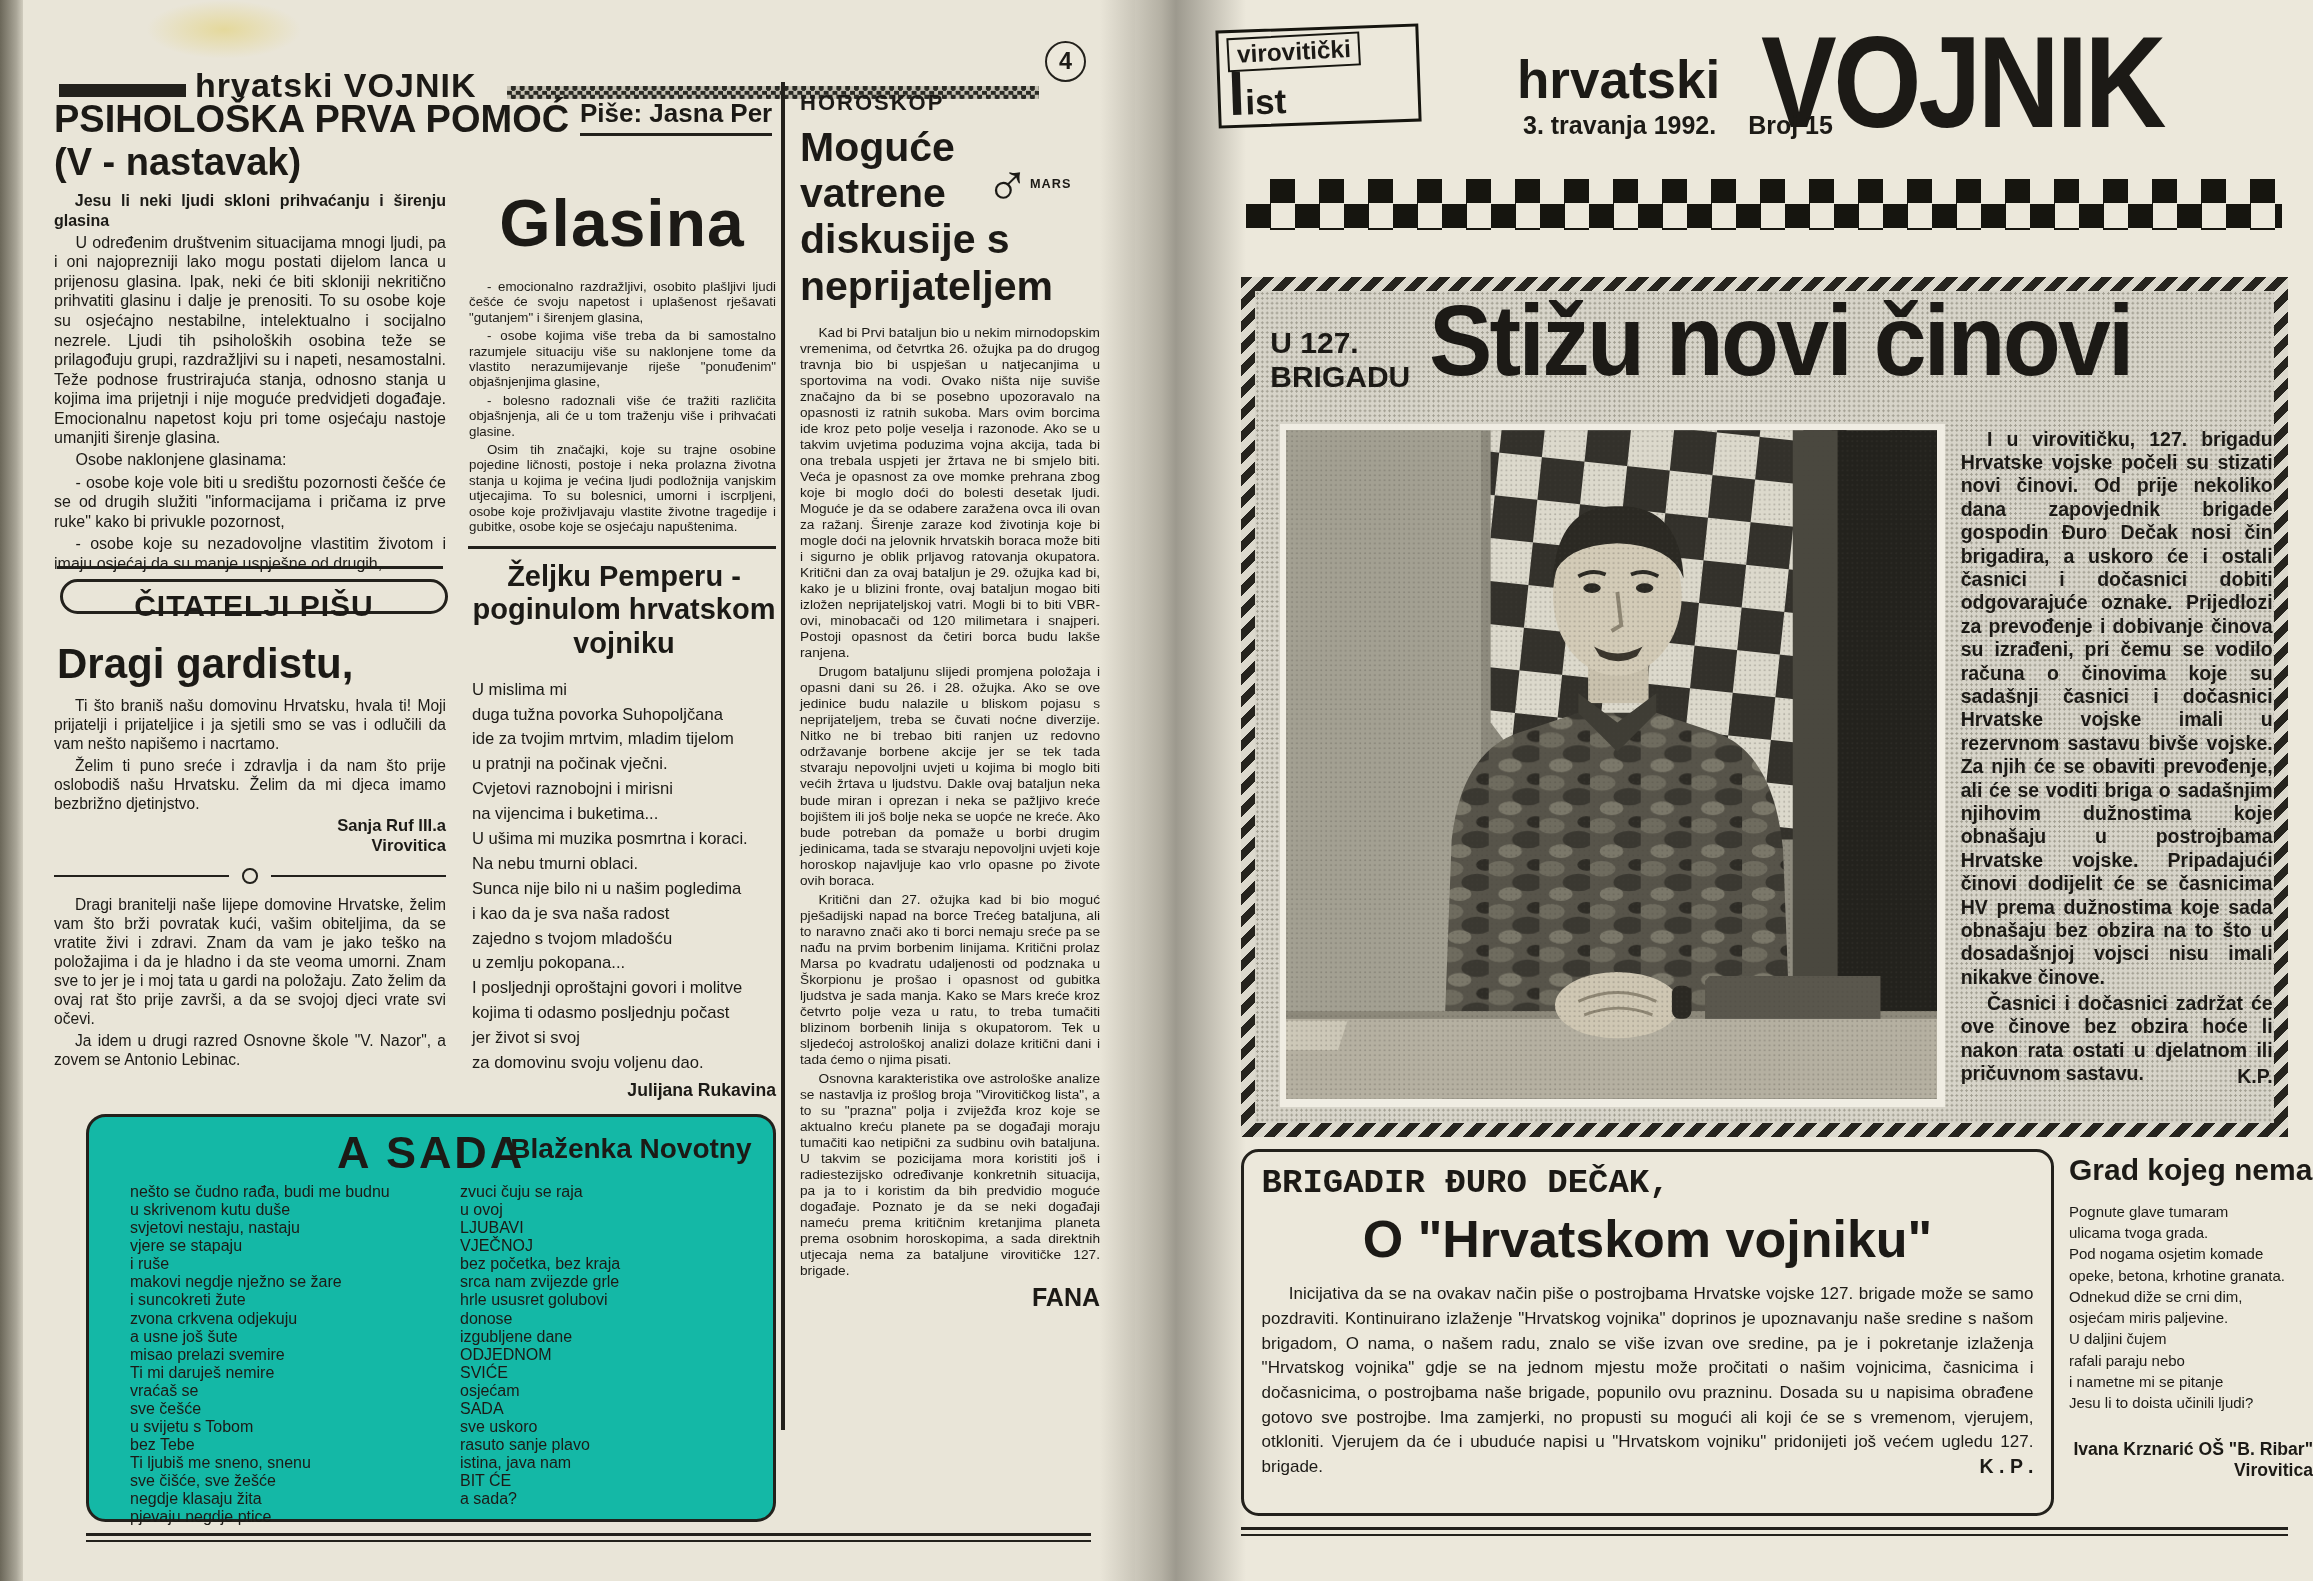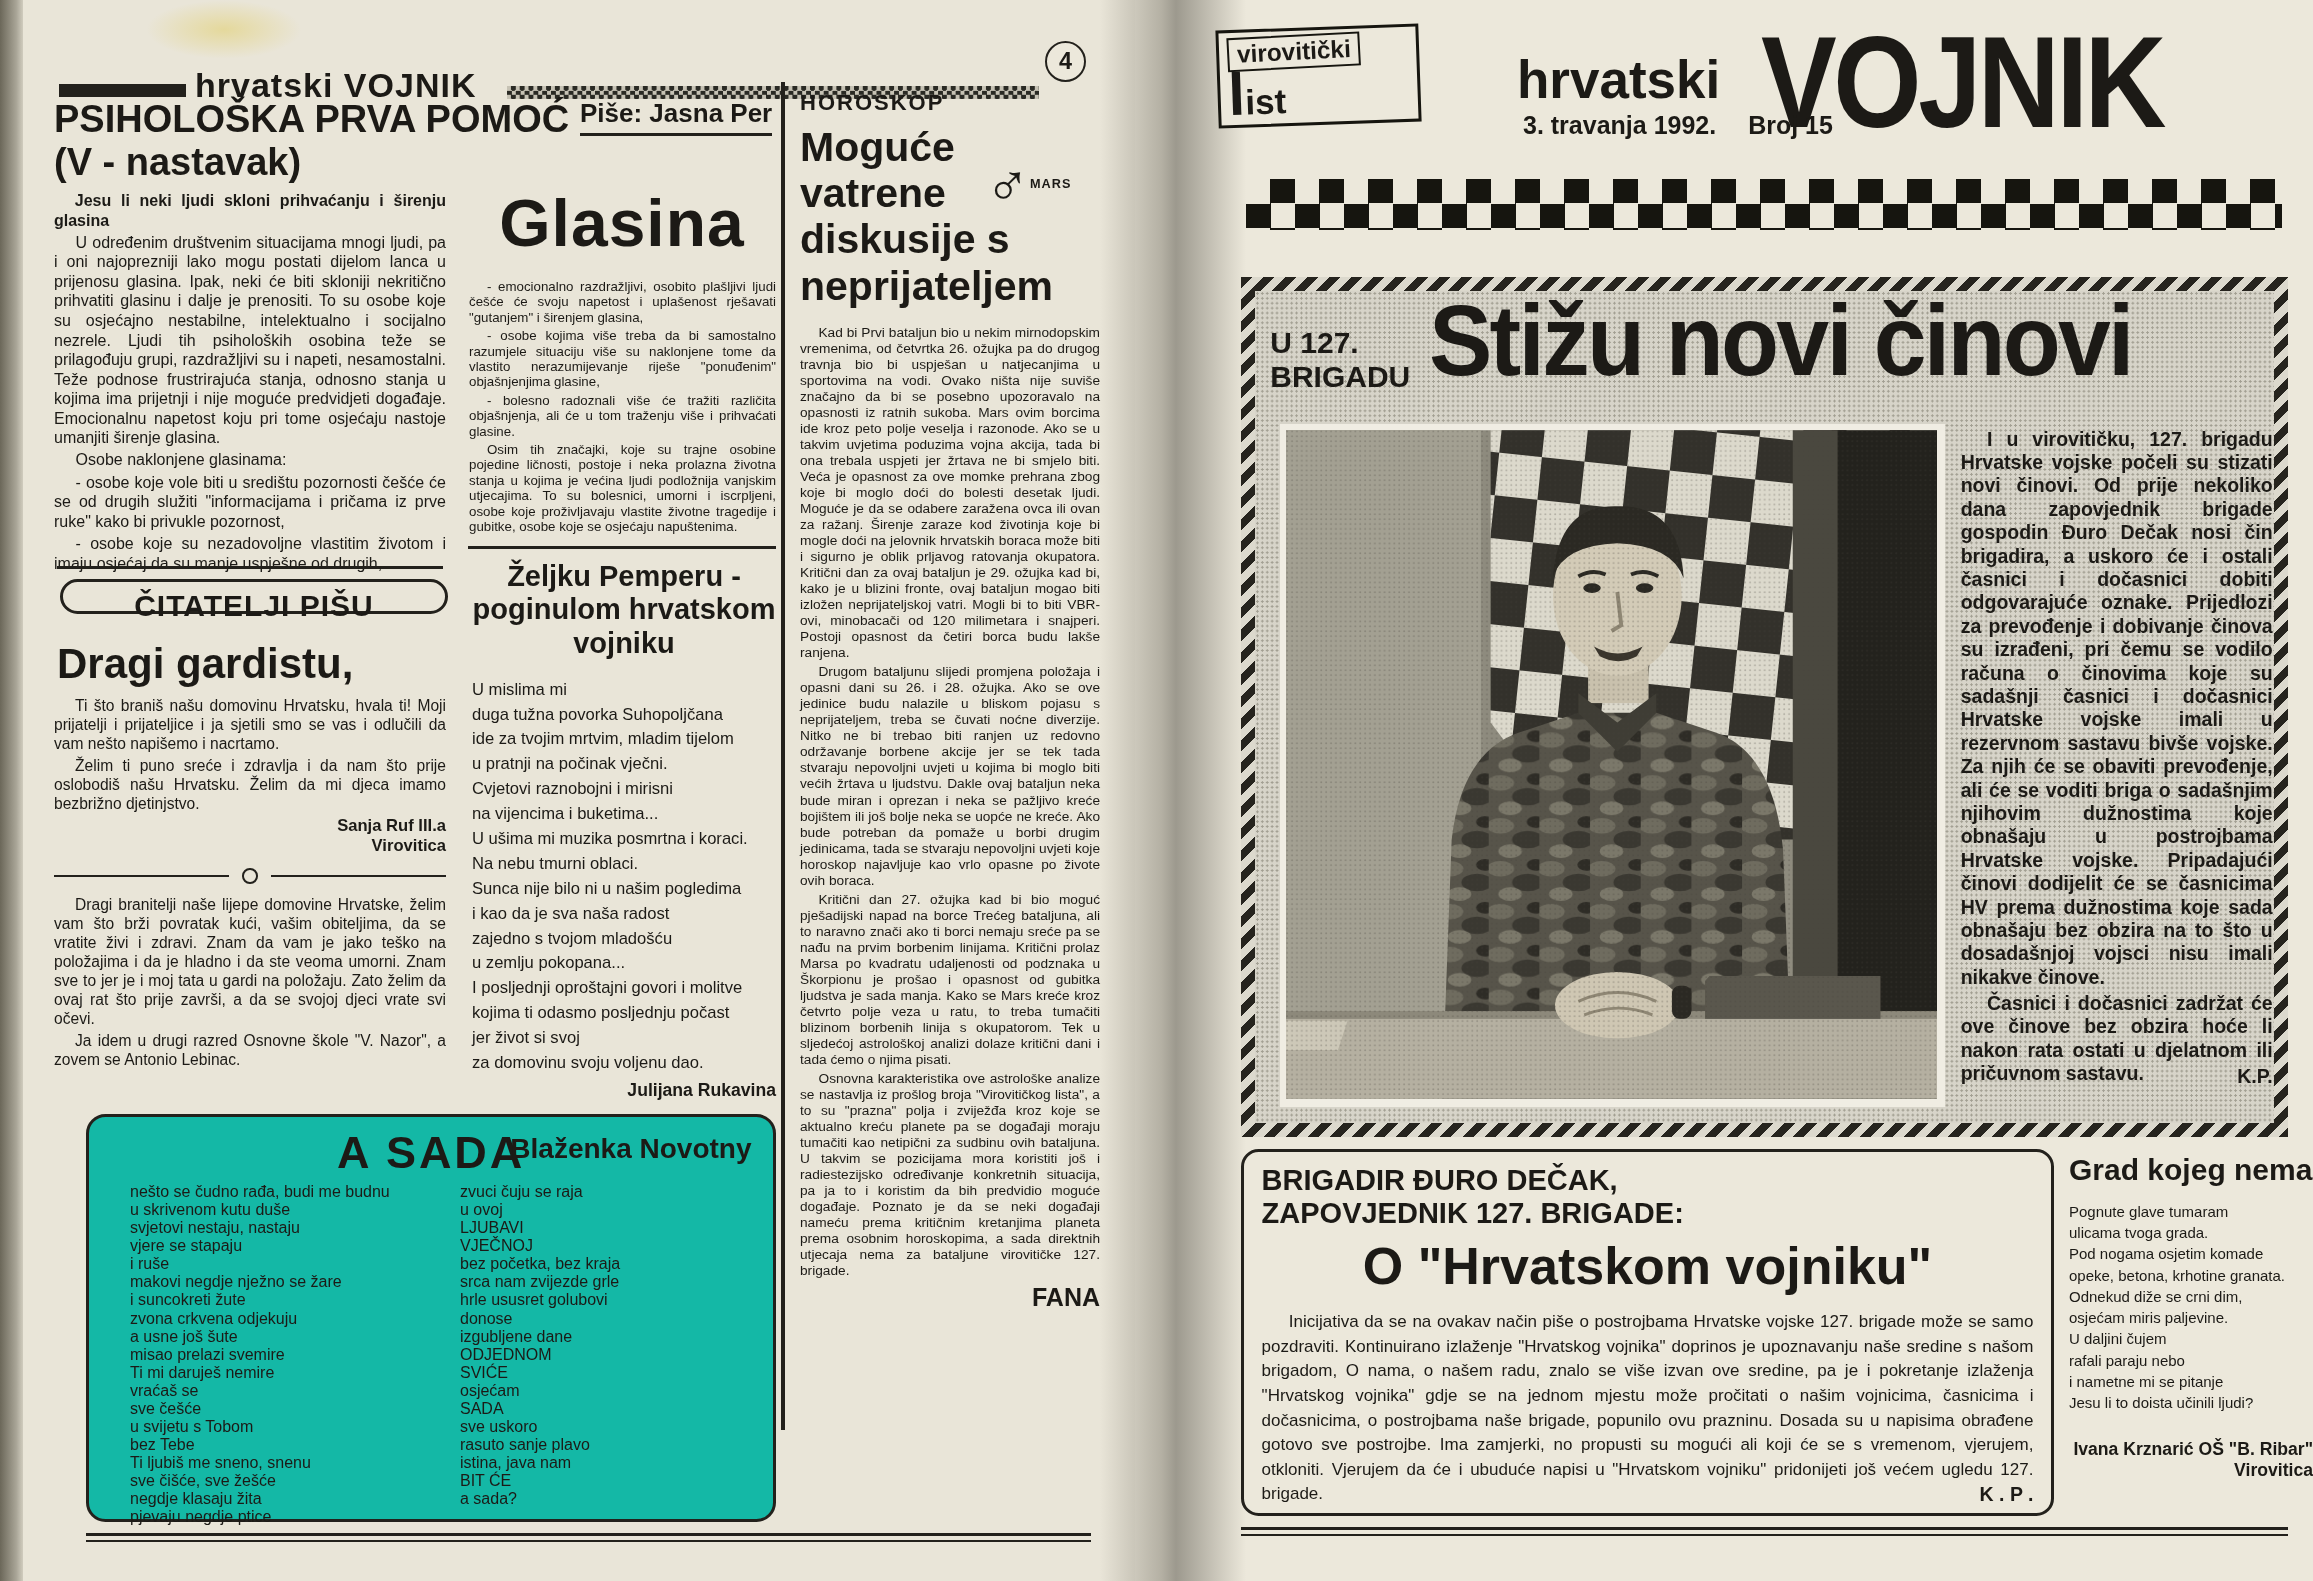--- a/index.html
+++ b/index.html
@@ -268,23 +268,22 @@
         <div>
             <div class="para">I u virovitičku, 127. brigadu Hrvatske vojske počeli su stizati novi činovi. Od prije nekoliko dana zapovjednik brigade gospodin Đuro Dečak nosi čin brigadira, a uskoro će i ostali časnici i dočasnici dobiti odgovarajuće oznake. Prijedlozi za prevođenje i dobivanje činova su izrađeni, pri čemu se vodilo računa o činovima koje su sadašnji časnici i dočasnici Hrvatske vojske imali u rezervnom sastavu bivše vojske. Za njih će se obaviti prevođenje, ali će se voditi briga o sadašnjim njihovim dužnostima koje obnašaju u postrojbama Hrvatske vojske. Pripadajući činovi dodijelit će se časnicima HV prema dužnostima koje sada obnašaju bez obzira na to što u dosadašnjoj vojsci nisu imali nikakve činove.</div>
             <div class="para">Časnici i dočasnici zadržat će ove činove bez obzira hoće li nakon rata ostati u djelatnom ili pričuvnom sastavu.</div>
           </div>
         <div class="sig-right" style="font-size:19.5px;margin-top:-23.4px;">K.P.</div>
       </div>
     </div>
   </div>
 
   <div class="abs" style="left:1241px;top:1149px;width:813px;height:367px;border:3.9px solid #23211c;border-radius:17.6px;padding:11.7px 17.6px;">
-    <div style="font-size:29px;font-weight:800;line-height:1.15;">
+    <div style="font-size:34px;font-weight:800;line-height:1.15;font-family:Liberation Mono, monospace;">
       <div>BRIGADIR ĐURO DEČAK,</div>
-      <div>ZAPOVJEDNIK 127. BRIGADE:</div>
     </div>
     <div style="text-align:center;font-size:52px;font-weight:800;margin:5.9px 0 13.7px 0;">O "Hrvatskom vojniku"</div>
     <p class="jp" style="font-size:17px;line-height:1.45;text-indent:1.6em;">Inicijativa da se na ovakav način piše o postrojbama Hrvatske vojske 127. brigade može se samo pozdraviti. Kontinuirano izlaženje "Hrvatskog vojnika" doprinos je upoznavanju naše sredine s našom brigadom, O nama, o našem radu, znalo se više izvan ove sredine, pa je i pokretanje izlaženja "Hrvatskog vojnika" gdje se na jednom mjestu može pročitati o našim vojnicima, časnicima i dočasnicima, o postrojbama naše brigade, popunilo ovu prazninu. Dosada su u napisima obrađene gotovo sve postrojbe. Ima zamjerki, no propusti su mogući ali koji će se s vremenom, vjerujem, otkloniti. Vjerujem da će i ubuduće napisi u "Hrvatskom vojniku" pridonijeti još većem ugledu 127. brigade.</p>
     <div class="sig-right" style="font-size:19.5px;margin-top:-24.4px;">K . P .</div>
   </div>
 
   <div class="abs" style="left:2069px;top:1153px;width:244px;">
     <div style="font-size:30px;font-weight:800;white-space:nowrap;">Grad kojeg nema</div>
     <div style="margin-top:13.7px;font-size:15px;line-height:1.42;">
         <div class="poemline">Pognute glave tumaram</div>

